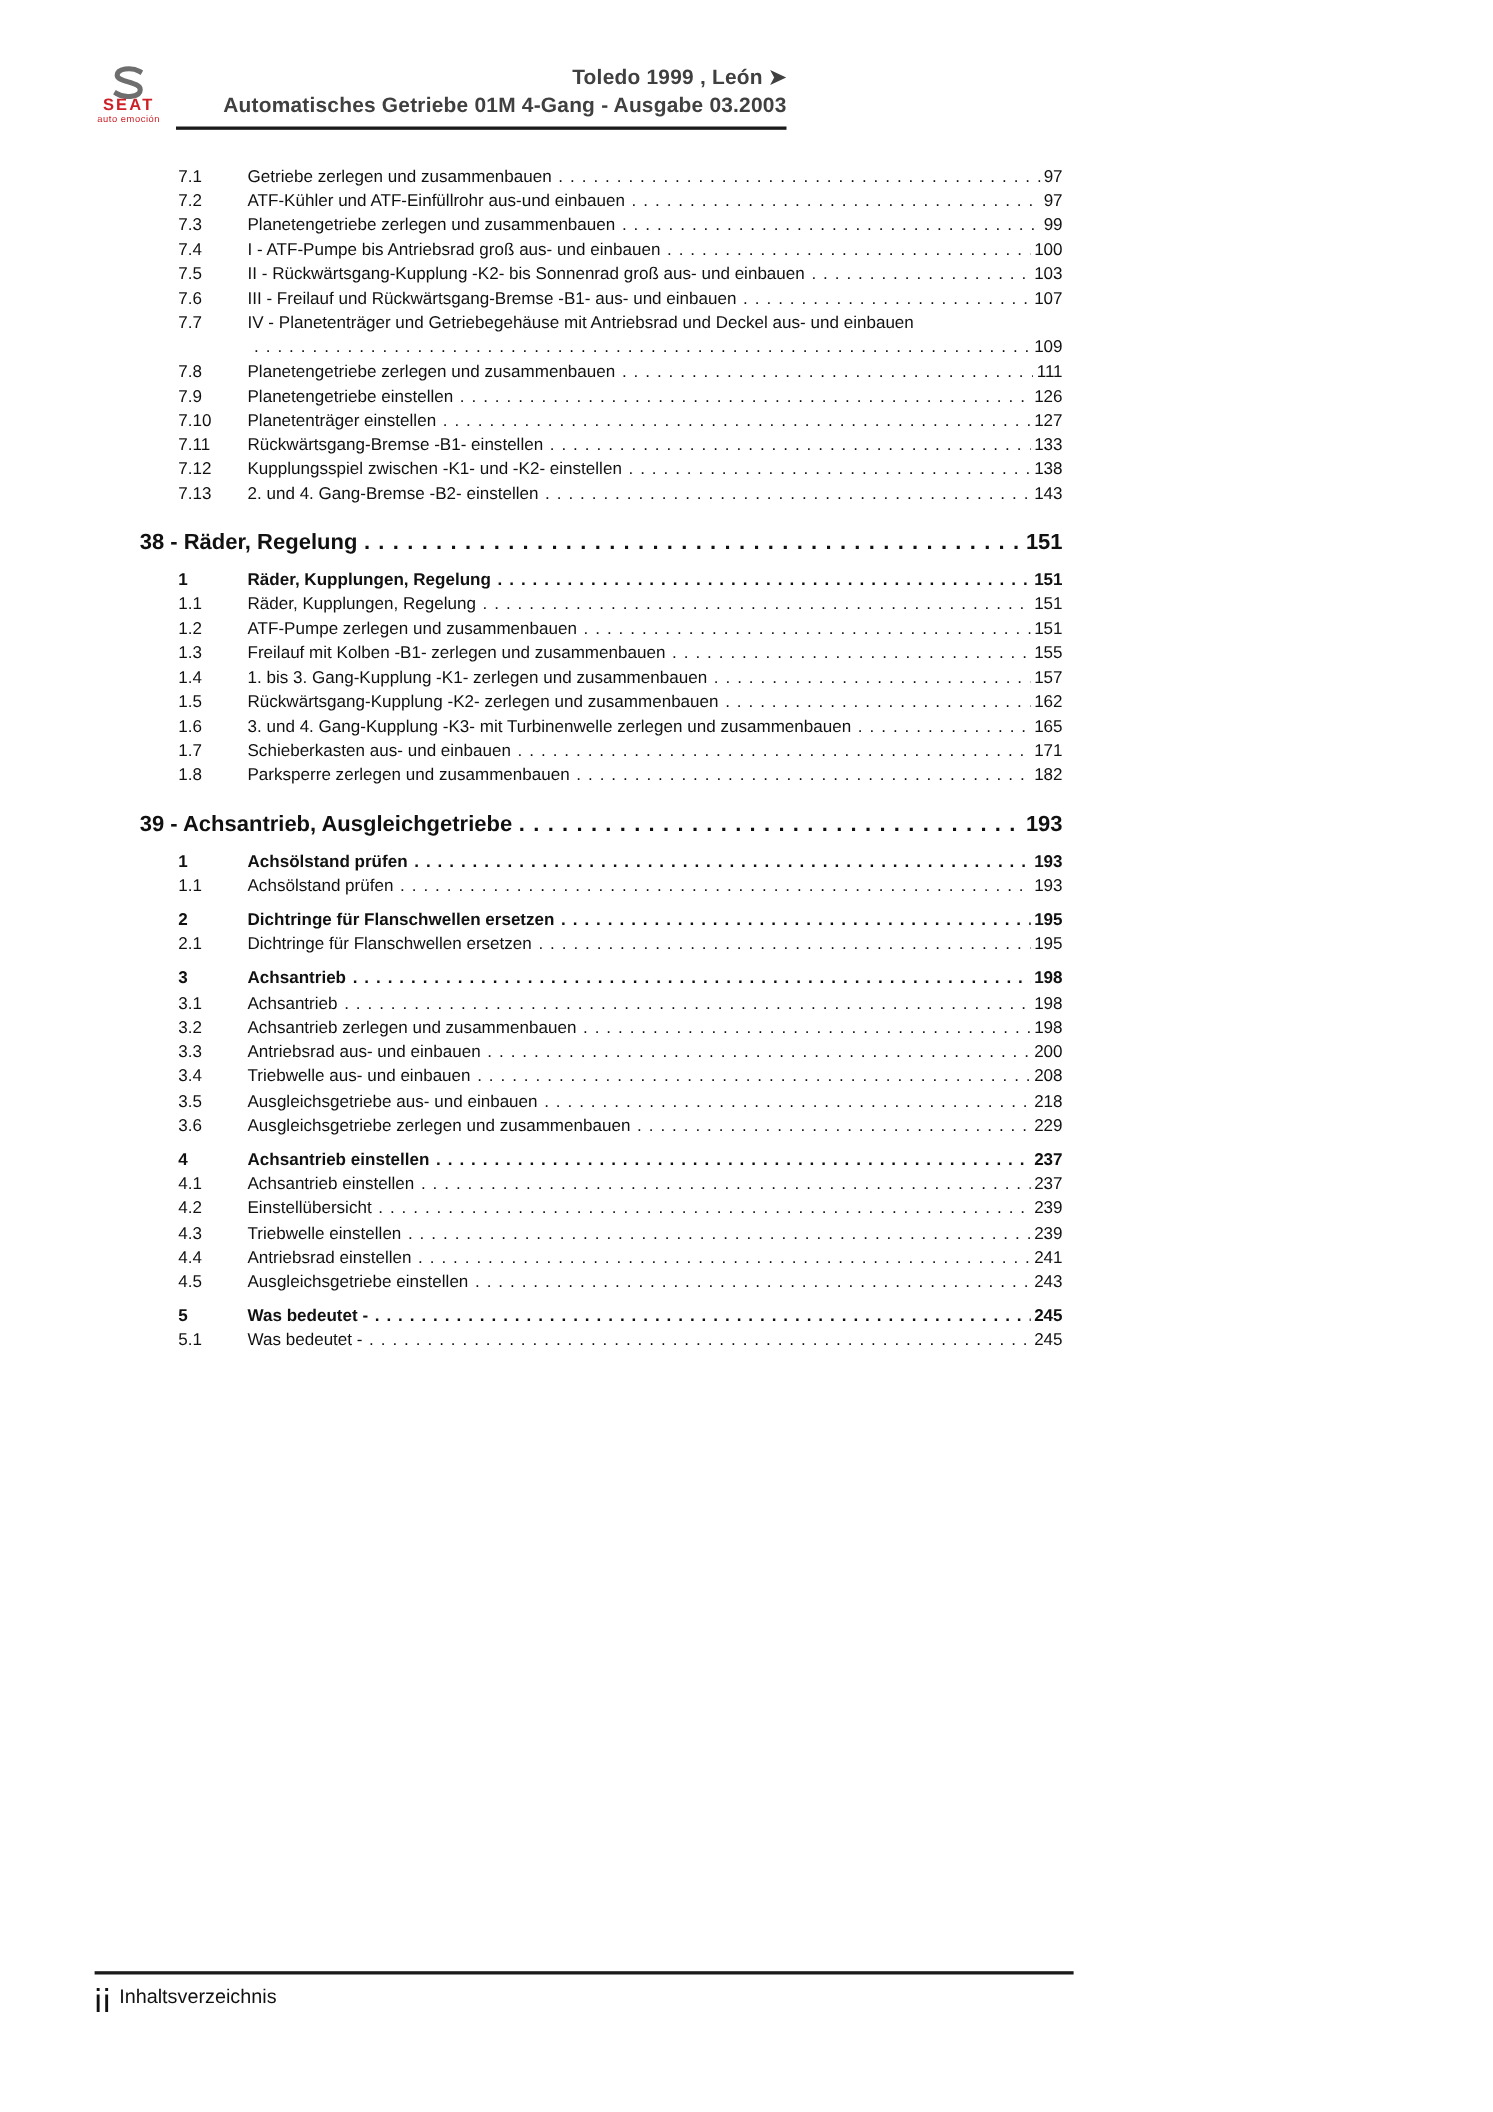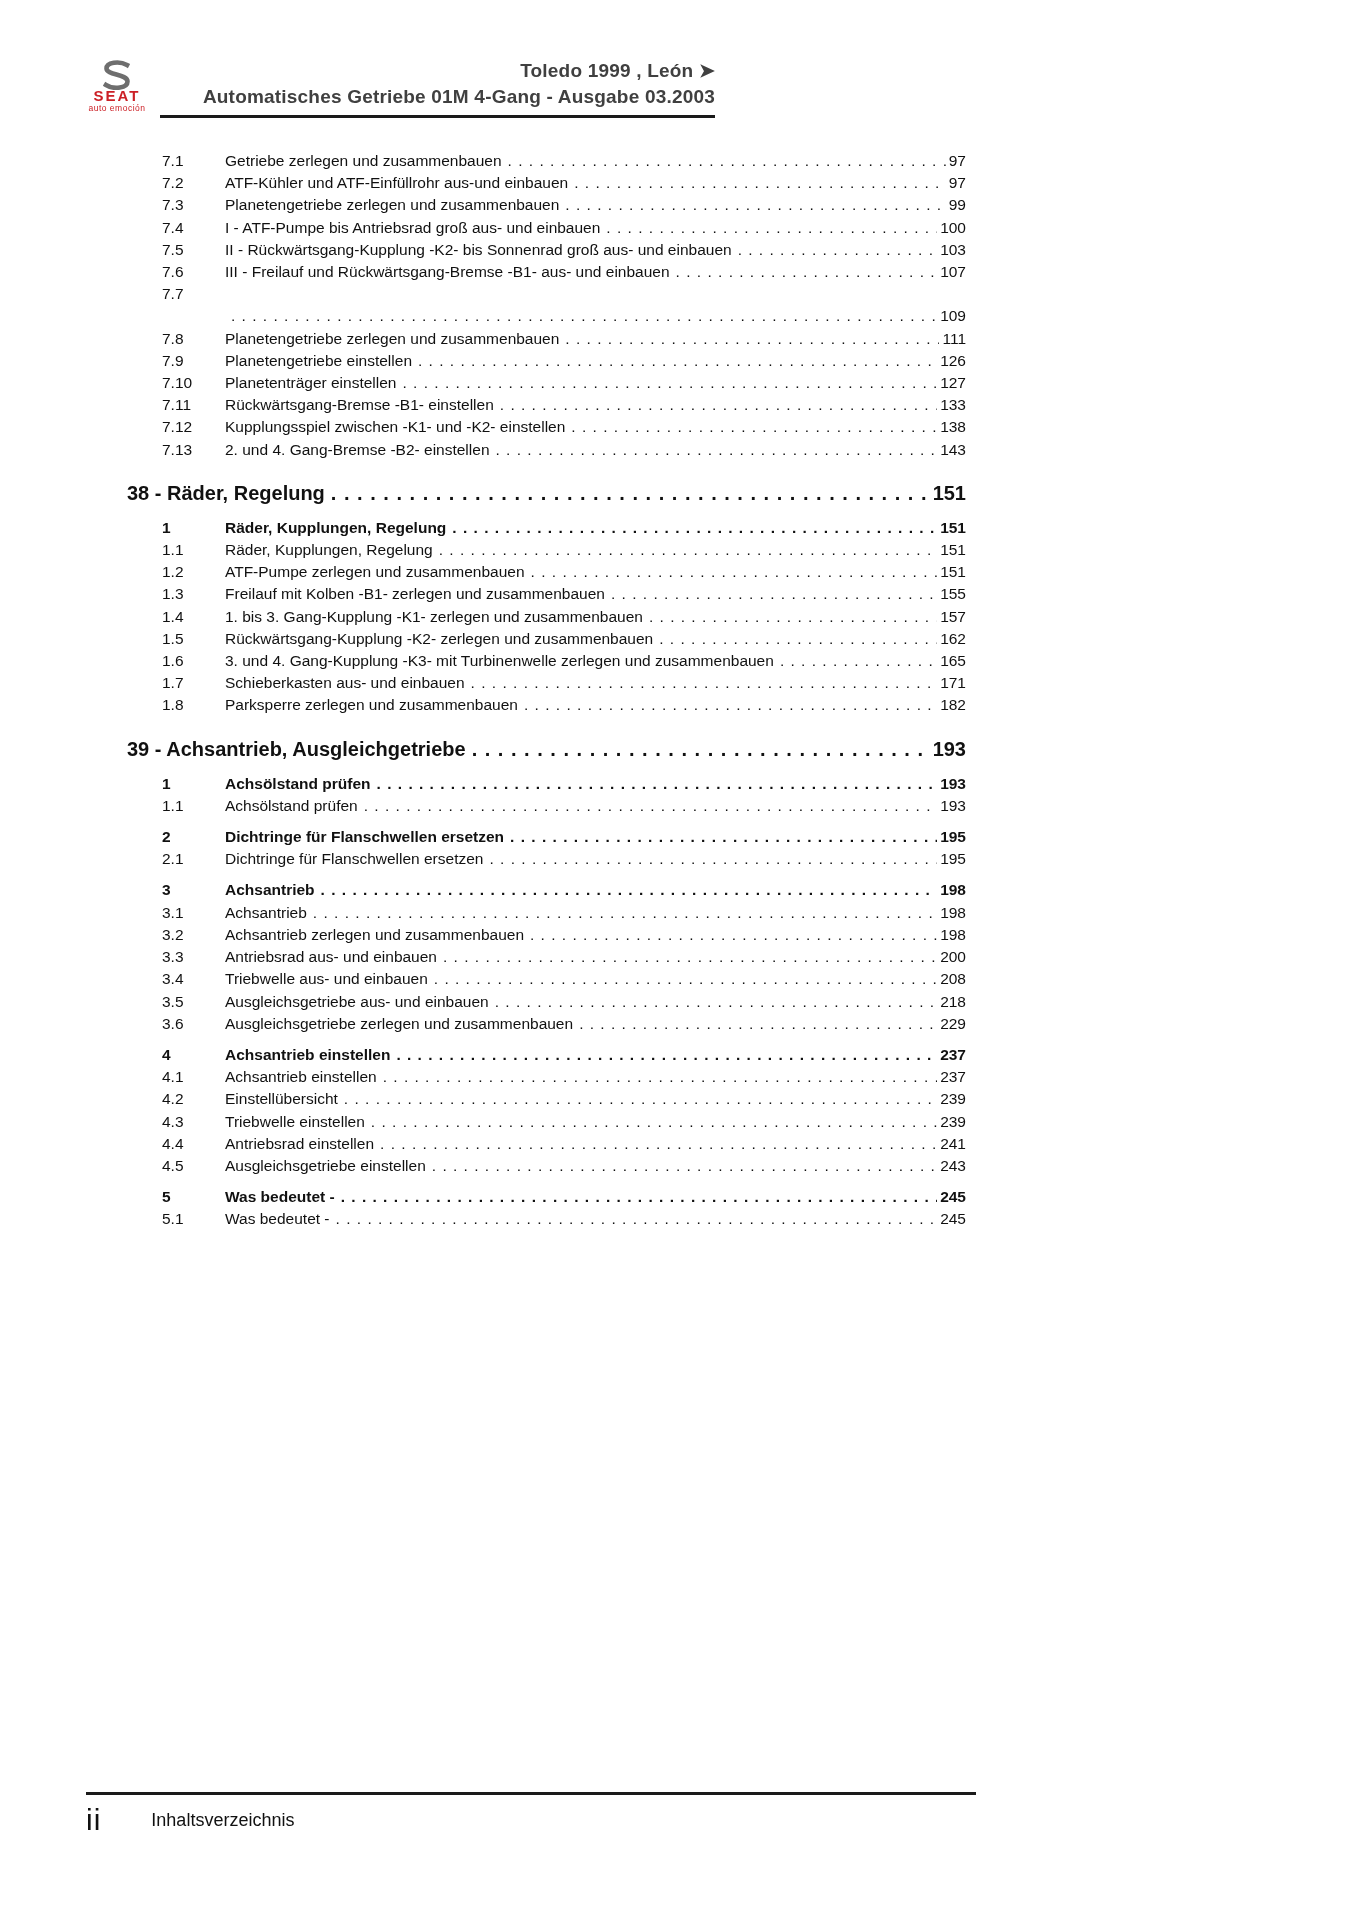--- a/index.html
+++ b/index.html
@@ -70,21 +70,21 @@
     margin-top: 18px;
   }
   .toc-heading .h-text { flex: 0 1 auto; white-space: nowrap; }
   .toc-item.cont .num { min-height: 1px; }
   
   .ftr {
     position: absolute; left: 86px; top: 1792px;
     width: 890px;
     border-top: 3px solid #1a1a1a;
     padding-top: 10px;
-    display: flex; align-items: center; gap: 43px;
+    display: flex; align-items: flex-start;
   }
   .ftr .roman { font-size: 30px; line-height: 30px; letter-spacing: 1px; }
   .ftr .flabel { font-size: 18px; margin-left: 7px; }
 </style>
 </head>
 <body>
 
 <div class="page">
 
   <div class="hdr">
@@ -134,20 +134,21 @@
           <span class="pg">103</span>
         </div>
         <div class="toc-line toc-item">
           <span class="num">7.6</span>
           <span class="txt">III - Freilauf und Rückwärtsgang-Bremse -B1- aus- und einbauen</span>
           <span class="dots"></span>
           <span class="pg">107</span>
         </div>
         <div class="toc-line toc-item">
           <span class="num">7.7</span>
+          <span class="txt">IV - Planetenträger und Getriebegehäuse mit Antriebsrad und Deckel aus- und einbauen</span>
         </div>
         <div class="toc-line toc-item cont">
           <span class="num">&nbsp;</span>
           <span class="dots"></span>
           <span class="pg">109</span>
         </div>
         <div class="toc-line toc-item">
           <span class="num">7.8</span>
           <span class="txt">Planetengetriebe zerlegen und zusammenbauen</span>
           <span class="dots"></span>

